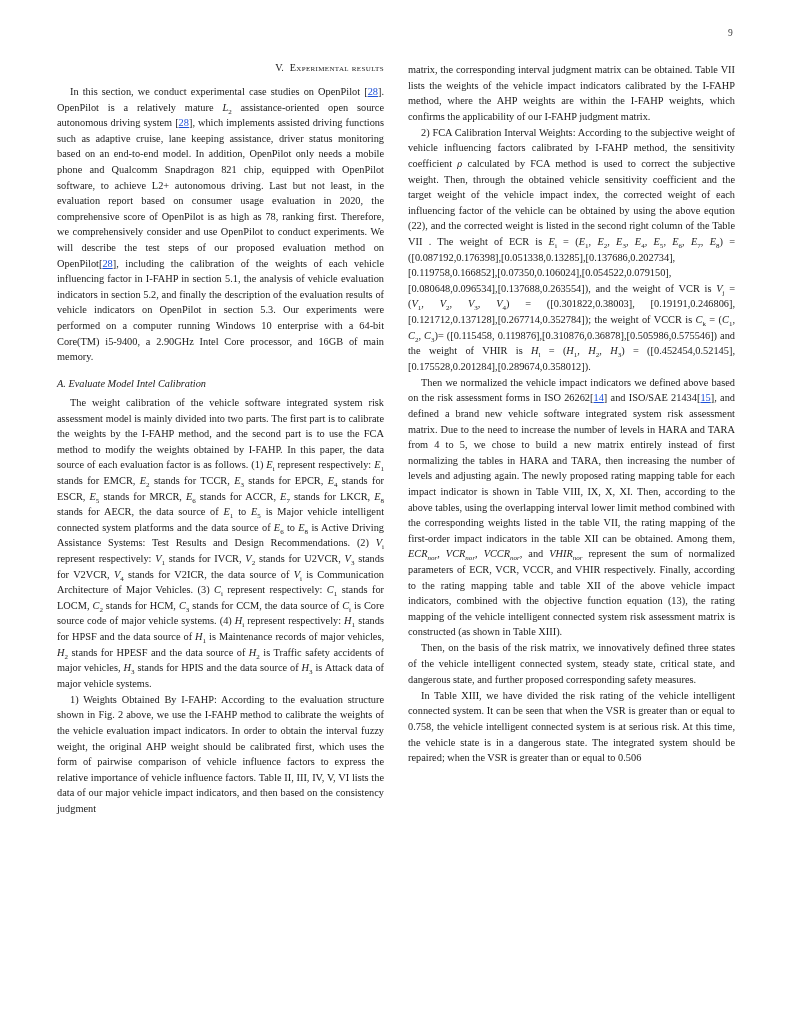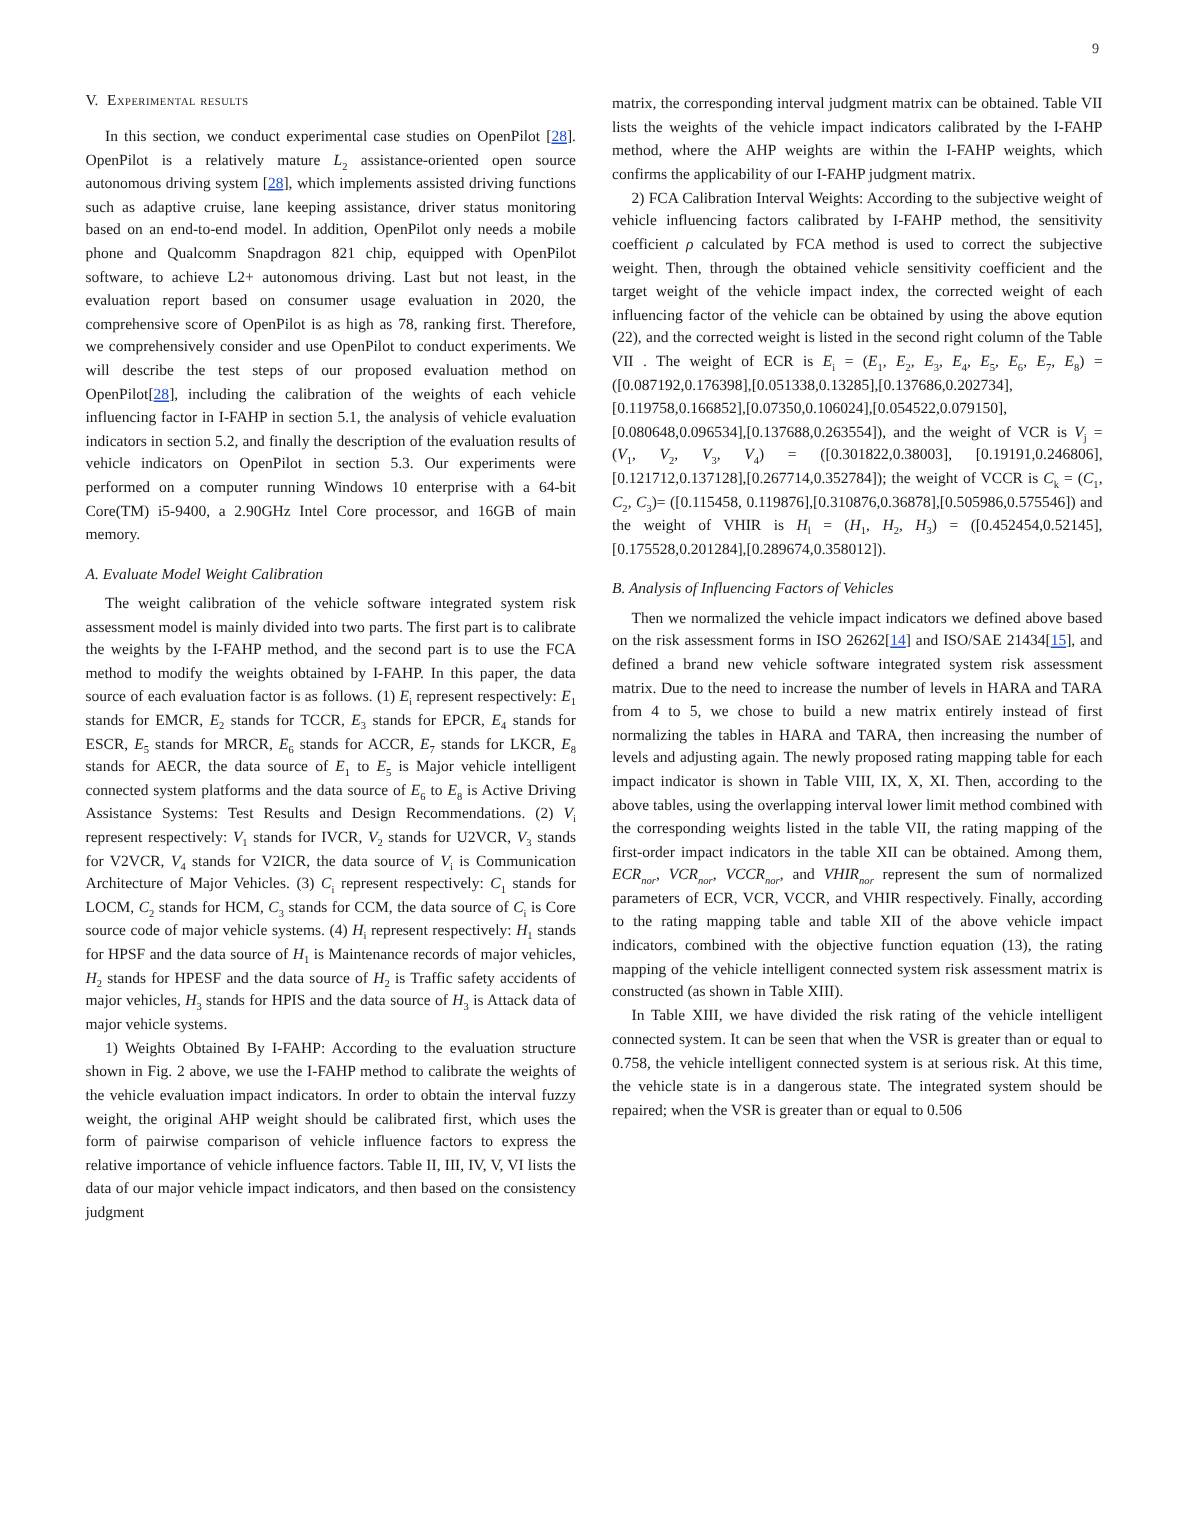--- a/index.html
+++ b/index.html
@@ -33,21 +33,21 @@
     top: 62px;
     left: 57px;
     width: 679px;
     display: flex;
     gap: 24px;
   }
   .col {
     width: 327px;
   }
   .sec-head {
-    text-align: left;
+    text-align: right;
     font-size: 10.2px;
     font-variant: small-caps;
     letter-spacing: 0.35px;
     margin: 0 0 11px 0;
     color: #1a1a1a;
     font-weight: normal;
   }
   .sec-head .numeral {
     font-variant: normal;
     letter-spacing: 0;
@@ -95,33 +95,33 @@
 
   <div class="columns">
 
     <div class="col">
       <h2 class="sec-head">
         <span class="numeral">V.</span>&nbsp;&nbsp;<span>Experimental results</span>
       </h2>
       <div>
           <p class="body">In this section, we conduct experimental case studies on OpenPilot [<span class="cite">28</span>]. OpenPilot is a relatively mature <var>L</var><sub>2</sub> assistance-oriented open source autonomous driving system [<span class="cite">28</span>], which implements assisted driving functions such as adaptive cruise, lane keeping assistance, driver status monitoring based on an end-to-end model. In addition, OpenPilot only needs a mobile phone and Qualcomm Snapdragon 821 chip, equipped with OpenPilot software, to achieve L2+ autonomous driving. Last but not least, in the evaluation report based on consumer usage evaluation in 2020, the comprehensive score of OpenPilot is as high as 78, ranking first. Therefore, we comprehensively consider and use OpenPilot to conduct experiments. We will describe the test steps of our proposed evaluation method on OpenPilot[<span class="cite">28</span>], including the calibration of the weights of each vehicle influencing factor in I-FAHP in section 5.1, the analysis of vehicle evaluation indicators in section 5.2, and finally the description of the evaluation results of vehicle indicators on OpenPilot in section 5.3. Our experiments were performed on a computer running Windows 10 enterprise with a 64-bit Core(TM) i5-9400, a 2.90GHz Intel Core processor, and 16GB of main memory.</p>
         </div>
-      <h3 class="sub-head">A. Evaluate Model Weight Calibration</h3>
+      <h3 class="sub-head">A. Evaluate Model Intel Calibration</h3>
       <div>
           <p class="body">The weight calibration of the vehicle software integrated system risk assessment model is mainly divided into two parts. The first part is to calibrate the weights by the I-FAHP method, and the second part is to use the FCA method to modify the weights obtained by I-FAHP. In this paper, the data source of each evaluation factor is as follows. (1) <var>E</var><sub>i</sub> represent respectively: <var>E</var><sub>1</sub> stands for EMCR, <var>E</var><sub>2</sub> stands for TCCR, <var>E</var><sub>3</sub> stands for EPCR, <var>E</var><sub>4</sub> stands for ESCR, <var>E</var><sub>5</sub> stands for MRCR, <var>E</var><sub>6</sub> stands for ACCR, <var>E</var><sub>7</sub> stands for LKCR, <var>E</var><sub>8</sub> stands for AECR, the data source of <var>E</var><sub>1</sub> to <var>E</var><sub>5</sub> is Major vehicle intelligent connected system platforms and the data source of <var>E</var><sub>6</sub> to <var>E</var><sub>8</sub> is Active Driving Assistance Systems: Test Results and Design Recommendations. (2) <var>V</var><sub>i</sub> represent respectively: <var>V</var><sub>1</sub> stands for IVCR, <var>V</var><sub>2</sub> stands for U2VCR, <var>V</var><sub>3</sub> stands for V2VCR, <var>V</var><sub>4</sub> stands for V2ICR, the data source of <var>V</var><sub>i</sub> is Communication Architecture of Major Vehicles. (3) <var>C</var><sub>i</sub> represent respectively: <var>C</var><sub>1</sub> stands for LOCM, <var>C</var><sub>2</sub> stands for HCM, <var>C</var><sub>3</sub> stands for CCM, the data source of <var>C</var><sub>i</sub> is Core source code of major vehicle systems. (4) <var>H</var><sub>i</sub> represent respectively: <var>H</var><sub>1</sub> stands for HPSF and the data source of <var>H</var><sub>1</sub> is Maintenance records of major vehicles, <var>H</var><sub>2</sub> stands for HPESF and the data source of <var>H</var><sub>2</sub> is Traffic safety accidents of major vehicles, <var>H</var><sub>3</sub> stands for HPIS and the data source of <var>H</var><sub>3</sub> is Attack data of major vehicle systems.</p>
           <p class="body"><span class="run-in">1) Weights Obtained By I-FAHP:</span> According to the evaluation structure shown in Fig. 2 above, we use the I-FAHP method to calibrate the weights of the vehicle evaluation impact indicators. In order to obtain the interval fuzzy weight, the original AHP weight should be calibrated first, which uses the form of pairwise comparison of vehicle influence factors to express the relative importance of vehicle influence factors. Table II, III, IV, V, VI lists the data of our major vehicle impact indicators, and then based on the consistency judgment</p>
         </div>
     </div>
 
     <div class="col">
       <div>
           <p class="body noindent">matrix, the corresponding interval judgment matrix can be obtained. Table VII lists the weights of the vehicle impact indicators calibrated by the I-FAHP method, where the AHP weights are within the I-FAHP weights, which confirms the applicability of our I-FAHP judgment matrix.</p>
           <p class="body"><span class="run-in">2) FCA Calibration Interval Weights:</span> According to the subjective weight of vehicle influencing factors calibrated by I-FAHP method, the sensitivity coefficient <var>ρ</var> calculated by FCA method is used to correct the subjective weight. Then, through the obtained vehicle sensitivity coefficient and the target weight of the vehicle impact index, the corrected weight of each influencing factor of the vehicle can be obtained by using the above eqution (22), and the corrected weight is listed in the second right column of the Table VII . The weight of ECR is <var>E</var><sub>i</sub> = (<var>E</var><sub>1</sub>, <var>E</var><sub>2</sub>, <var>E</var><sub>3</sub>, <var>E</var><sub>4</sub>, <var>E</var><sub>5</sub>, <var>E</var><sub>6</sub>, <var>E</var><sub>7</sub>, <var>E</var><sub>8</sub>) = ([0.087192,0.176398],[0.051338,0.13285],[0.137686,0.202734], [0.119758,0.166852],[0.07350,0.106024],[0.054522,0.079150], [0.080648,0.096534],[0.137688,0.263554]), and the weight of VCR is <var>V</var><sub>j</sub> = (<var>V</var><sub>1</sub>, <var>V</var><sub>2</sub>, <var>V</var><sub>3</sub>, <var>V</var><sub>4</sub>) = ([0.301822,0.38003], [0.19191,0.246806],[0.121712,0.137128],[0.267714,0.352784]); the weight of VCCR is <var>C</var><sub>k</sub> = (<var>C</var><sub>1</sub>, <var>C</var><sub>2</sub>, <var>C</var><sub>3</sub>)= ([0.115458, 0.119876],[0.310876,0.36878],[0.505986,0.575546]) and the weight of VHIR is <var>H</var><sub>l</sub> = (<var>H</var><sub>1</sub>, <var>H</var><sub>2</sub>, <var>H</var><sub>3</sub>) = ([0.452454,0.52145], [0.175528,0.201284],[0.289674,0.358012]).</p>
         </div>
-      <h3 class="sub-head">B. Analysis of Influencing Factors of Vehicles</h3>
       <div>
           <p class="body">Then we normalized the vehicle impact indicators we defined above based on the risk assessment forms in ISO 26262[<span class="cite">14</span>] and ISO/SAE 21434[<span class="cite">15</span>], and defined a brand new vehicle software integrated system risk assessment matrix. Due to the need to increase the number of levels in HARA and TARA from 4 to 5, we chose to build a new matrix entirely instead of first normalizing the tables in HARA and TARA, then increasing the number of levels and adjusting again. The newly proposed rating mapping table for each impact indicator is shown in Table VIII, IX, X, XI. Then, according to the above tables, using the overlapping interval lower limit method combined with the corresponding weights listed in the table VII, the rating mapping of the first-order impact indicators in the table XII can be obtained. Among them, <span class="mvar">ECR<sub>nor</sub></span>, <span class="mvar">VCR<sub>nor</sub></span>, <span class="mvar">VCCR<sub>nor</sub></span>, and <span class="mvar">VHIR<sub>nor</sub></span> represent the sum of normalized parameters of ECR, VCR, VCCR, and VHIR respectively. Finally, according to the rating mapping table and table XII of the above vehicle impact indicators, combined with the objective function equation (13), the rating mapping of the vehicle intelligent connected system risk assessment matrix is constructed (as shown in Table XIII).</p>
+          <p class="body">Then, on the basis of the risk matrix, we innovatively defined three states of the vehicle intelligent connected system, steady state, critical state, and dangerous state, and further proposed corresponding safety measures.</p>
           <p class="body">In Table XIII, we have divided the risk rating of the vehicle intelligent connected system. It can be seen that when the VSR is greater than or equal to 0.758, the vehicle intelligent connected system is at serious risk. At this time, the vehicle state is in a dangerous state. The integrated system should be repaired; when the VSR is greater than or equal to 0.506</p>
         </div>
     </div>
 
   </div>
 </div>
 
 </body></html>

